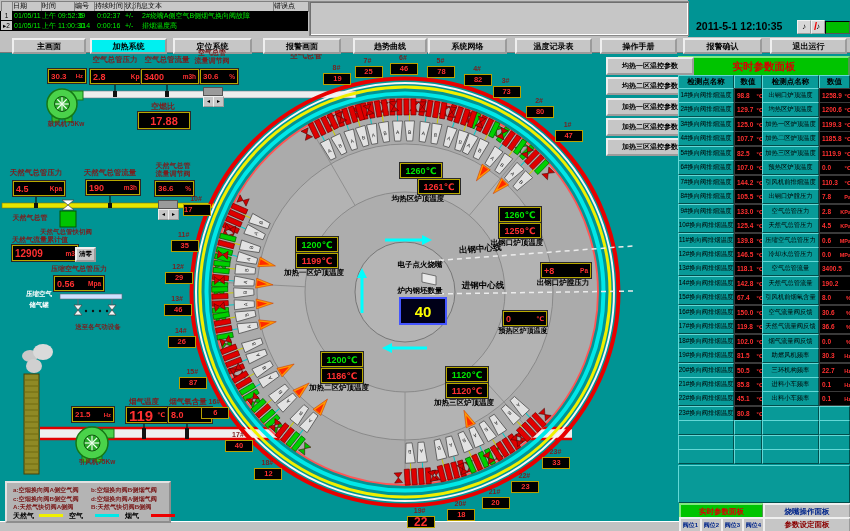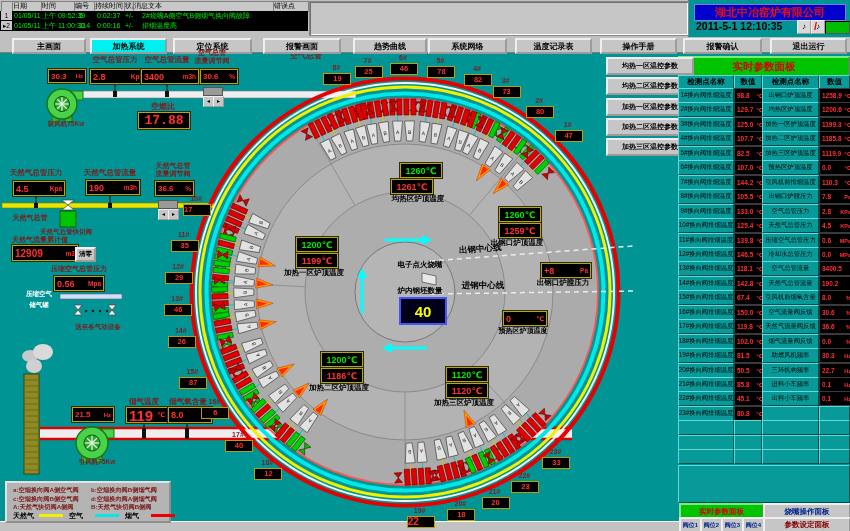--- a/index.html
+++ b/index.html
@@ -525,21 +525,20 @@
       <line x1="385" y1="240" x2="422" y2="240" stroke="#00ffff" stroke-width="3"></line>
       <polygon points="422,235 422,245 432,240" fill="#00ffff"></polygon>
       <line x1="362" y1="313" x2="362" y2="278" stroke="#00ffff" stroke-width="3"></line>
       <polygon points="357,278 367,278 362,268" fill="#00ffff"></polygon>
       <line x1="427" y1="348" x2="392" y2="348" stroke="#00ffff" stroke-width="3"></line>
       <polygon points="392,343 392,353 382,348" fill="#00ffff"></polygon>
       <polygon points="422,273 436,276 436,285 422,282" fill="#e8e8e8" stroke="#555" stroke-width="0.8"></polygon>
       <line x1="430" y1="261" x2="633" y2="246" stroke="#ececec" stroke-width="1.5" stroke-dasharray="5,4"></line>
       <line x1="430" y1="294" x2="636" y2="291" stroke="#ececec" stroke-width="1.5" stroke-dasharray="5,4"></line>
     </svg>
-  <div class="company">湖北中冶窑炉有限公司</div>
   <div class="dt">2011-5-1 12:10:35</div>
   <div class="icobtn" style="left:797px">♪</div>
   <div class="icobtn" style="left:811px">♪<span class="slash">/</span></div>
   <div class="greenbar"></div>
   <div class="blk" style="left:385px;top:261px;width:70px;font-size:7.5px">电子点火烧嘴</div>
   <div class="blk" style="left:385px;top:287px;width:70px;font-size:7.5px">炉内钢坯数量</div>
   <div id="bilbox">40</div>
   <div class="blk rot" style="left:447px;top:247px;width:66px;font-size:8.5px;transform:rotate(-4.5deg)">出钢中心线</div>
   <div class="blk" style="left:450px;top:281px;width:66px;font-size:8.5px">进钢中心线</div>
   <div class="lbl" style="left:283px;top:52px;width:46px;font-size:8px">空气总管</div>
@@ -602,21 +601,21 @@
     <div class="disp" style="position: absolute; left: 200px; top: 69px; width: 32px; height: 13px;">
       <span class="v" style="font-size: 8px;">30.6</span>
       <span class="u" style="font-size: 6.5px;">%</span>
     </div>
     <div style="position: absolute; left: 203px; top: 87px; width: 18px; height: 7px; background: rgb(154, 154, 154); border: 1px solid rgb(85, 85, 85);"></div>
     <div style="position: absolute; left: 203px; top: 96px; width: 9px; height: 9px; background: rgb(198, 198, 198); border: 1px outset rgb(238, 238, 238); font-size: 6px; text-align: center; line-height: 8px;">◂</div>
     <div style="position: absolute; left: 213px; top: 96px; width: 9px; height: 9px; background: rgb(198, 198, 198); border: 1px outset rgb(238, 238, 238); font-size: 6px; text-align: center; line-height: 8px;">▸</div>
     <div class="lbl" style="position: absolute; left: 40px; top: 120px; width: 52px; font-size: 6.5px;">鼓风机75Kw</div>
     <div class="lbl" style="position: absolute; left: 141px; top: 103px; width: 44px; font-size: 8px;">空燃比</div>
     <div class="disp" style="position: absolute; left: 138px; top: 112px; width: 46px; height: 15px; justify-content: center;">
-      <span class="v" style="font-size: 13px; margin: 4px; font-family: Liberation Mono, monospace;">17.88</span>
+      <span class="v" style="font-size: 11px; margin: 4px;">17.88</span>
     </div>
     <div class="lbl" style="position: absolute; left: 8px; top: 169px; width: 56px; font-size: 7.5px;">天然气总管压力</div>
     <div class="disp" style="position: absolute; left: 13px; top: 181px; width: 46px; height: 13px;">
       <span class="v" style="font-size: 9px;">4.5</span>
       <span class="u" style="font-size: 6.5px;">Kpa</span>
     </div>
     <div class="lbl" style="position: absolute; left: 80px; top: 169px; width: 60px; font-size: 7.5px;">天然气总管流量</div>
     <div class="disp" style="position: absolute; left: 86px; top: 180px; width: 48px; height: 13px;">
       <span class="v" style="font-size: 9px;">190</span>
       <span class="u" style="font-size: 6.5px;">m3h</span>
@@ -657,21 +656,21 @@
     </div>
     <div class="lbl" style="position: absolute; left: 164px; top: 398px; width: 48px; font-size: 7.5px;">烟气氧含量</div>
     <div class="disp" style="position: absolute; left: 168px; top: 407px; width: 38px; height: 14px;">
       <span class="v" style="font-size: 9px;">8.0</span>
       <span class="u" style="font-size: 6.5px;">%</span>
     </div>
     <div class="lbl" style="position: absolute; left: 70px; top: 458px; width: 54px; font-size: 6.5px;">引风机75Kw</div>
     <div class="disp green" style="position: absolute; left: 400px; top: 163px; width: 36px; height: 13px; justify-content: center;">
       <span class="v" style="font-size: 9px; margin: 0px;">1260℃</span>
     </div>
-    <div class="disp" style="position: absolute; left: 391px; top: 179px; width: 36px; height: 13px; justify-content: center;">
+    <div class="disp" style="position: absolute; left: 418px; top: 179px; width: 36px; height: 13px; justify-content: center;">
       <span class="v" style="font-size: 9px; margin: 0px;">1261℃</span>
     </div>
     <div class="blk" style="position: absolute; left: 373px; top: 195px; width: 90px; font-size: 7.5px;">均热区炉顶温度</div>
     <div class="disp green" style="position: absolute; left: 499px; top: 207px; width: 36px; height: 13px; justify-content: center;">
       <span class="v" style="font-size: 9px; margin: 0px;">1260℃</span>
     </div>
     <div class="disp" style="position: absolute; left: 499px; top: 223px; width: 36px; height: 13px; justify-content: center;">
       <span class="v" style="font-size: 9px; margin: 0px;">1259℃</span>
     </div>
     <div class="blk" style="position: absolute; left: 472px; top: 239px; width: 90px; font-size: 7.5px;">出钢口炉顶温度</div>
@@ -734,21 +733,21 @@
     <div style="position: absolute; left: 167.746px; top: 336.158px; width: 26px; height: 10px; background: rgb(0, 0, 0); border: 1px solid rgb(184, 160, 0); color: rgb(255, 48, 48); font-size: 7.5px; font-weight: bold; text-align: center; line-height: 10px;">26</div>
     <div class="lbl" style="position: absolute; left: 177.287px; top: 368.079px; width: 30px; font-size: 7px;">15#</div>
     <div style="position: absolute; left: 179.287px; top: 377.079px; width: 26px; height: 10px; background: rgb(0, 0, 0); border: 1px solid rgb(184, 160, 0); color: rgb(255, 48, 48); font-size: 7.5px; font-weight: bold; text-align: center; line-height: 10px;">87</div>
     <div class="lbl" style="position: absolute; left: 199.384px; top: 397.833px; width: 30px; font-size: 7px;">16#</div>
     <div style="position: absolute; left: 201.384px; top: 406.833px; width: 26px; height: 10px; background: rgb(0, 0, 0); border: 1px solid rgb(184, 160, 0); color: rgb(255, 48, 48); font-size: 7.5px; font-weight: bold; text-align: center; line-height: 10px;">6</div>
     <div class="lbl" style="position: absolute; left: 222.956px; top: 430.698px; width: 30px; font-size: 7px;">17#</div>
     <div style="position: absolute; left: 224.956px; top: 439.698px; width: 26px; height: 10px; background: rgb(0, 0, 0); border: 1px solid rgb(184, 160, 0); color: rgb(255, 48, 48); font-size: 7.5px; font-weight: bold; text-align: center; line-height: 10px;">40</div>
     <div class="lbl" style="position: absolute; left: 252.424px; top: 458.956px; width: 30px; font-size: 7px;">18#</div>
     <div style="position: absolute; left: 254.424px; top: 467.956px; width: 26px; height: 10px; background: rgb(0, 0, 0); border: 1px solid rgb(184, 160, 0); color: rgb(255, 48, 48); font-size: 7.5px; font-weight: bold; text-align: center; line-height: 10px;">12</div>
     <div class="lbl" style="position: absolute; left: 404.647px; top: 506.514px; width: 30px; font-size: 7px;">19#</div>
-    <div style="position: absolute; left: 406.647px; top: 515.514px; width: 26px; height: 10px; background: rgb(0, 0, 0); border: 1px solid rgb(184, 160, 0); color: rgb(255, 48, 48); font-size: 10px; font-weight: bold; text-align: left; line-height: 10px;">22</div>
+    <div style="position: absolute; left: 406.647px; top: 515.514px; width: 26px; height: 10px; background: rgb(0, 0, 0); border: 1px solid rgb(184, 160, 0); color: rgb(255, 48, 48); font-size: 12px; font-weight: bold; text-align: center; line-height: 10px;">22</div>
     <div class="lbl" style="position: absolute; left: 445.334px; top: 499.961px; width: 30px; font-size: 7px;">20#</div>
     <div style="position: absolute; left: 447.334px; top: 508.961px; width: 26px; height: 10px; background: rgb(0, 0, 0); border: 1px solid rgb(184, 160, 0); color: rgb(255, 48, 48); font-size: 7.5px; font-weight: bold; text-align: center; line-height: 10px;">18</div>
     <div class="lbl" style="position: absolute; left: 479.536px; top: 488.05px; width: 30px; font-size: 7px;">21#</div>
     <div style="position: absolute; left: 481.536px; top: 497.05px; width: 26px; height: 10px; background: rgb(0, 0, 0); border: 1px solid rgb(184, 160, 0); color: rgb(255, 48, 48); font-size: 7.5px; font-weight: bold; text-align: center; line-height: 10px;">20</div>
     <div class="lbl" style="position: absolute; left: 509.393px; top: 471.974px; width: 30px; font-size: 7px;">22#</div>
     <div style="position: absolute; left: 511.393px; top: 480.974px; width: 26px; height: 10px; background: rgb(0, 0, 0); border: 1px solid rgb(184, 160, 0); color: rgb(255, 48, 48); font-size: 7.5px; font-weight: bold; text-align: center; line-height: 10px;">23</div>
     <div class="lbl" style="position: absolute; left: 540.439px; top: 447.892px; width: 30px; font-size: 7px;">23#</div>
     <div style="position: absolute; left: 542.439px; top: 456.892px; width: 26px; height: 10px; background: rgb(0, 0, 0); border: 1px solid rgb(184, 160, 0); color: rgb(255, 48, 48); font-size: 7.5px; font-weight: bold; text-align: center; line-height: 10px;">33</div>
     <div class="btn" style="position: absolute; left: 606px; top: 57px; width: 84px; height: 14px; font-size: 7px;">均热一区温控参数</div>
     <div class="btn" style="position: absolute; left: 606px; top: 77.3px; width: 84px; height: 14px; font-size: 7px;">均热二区温控参数</div>

